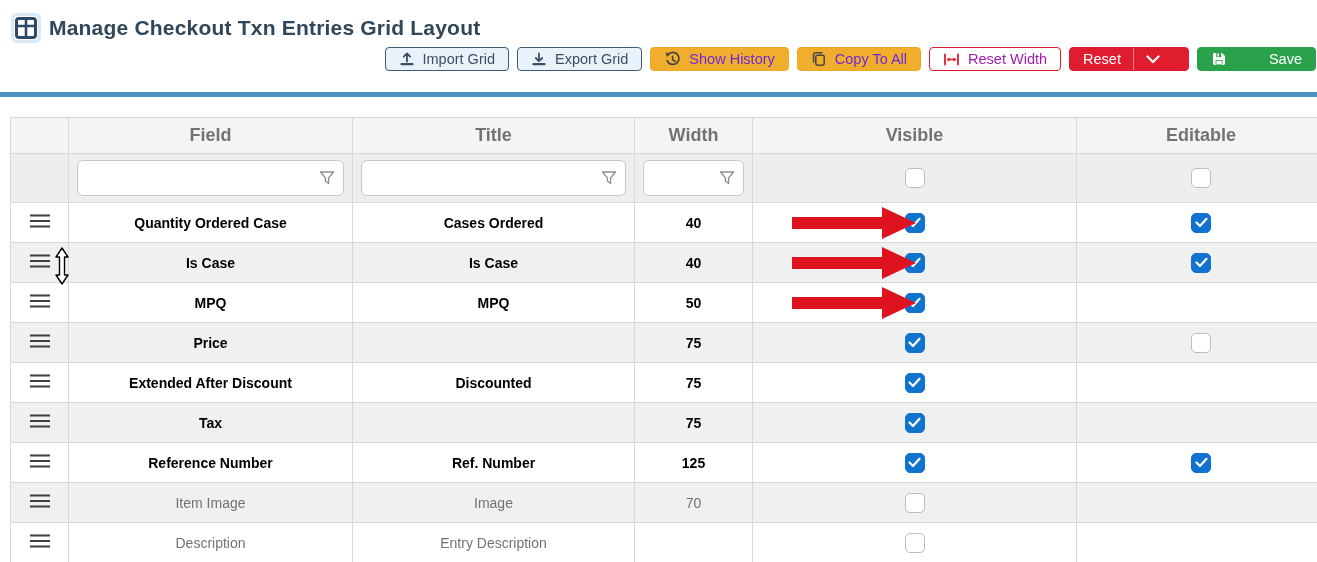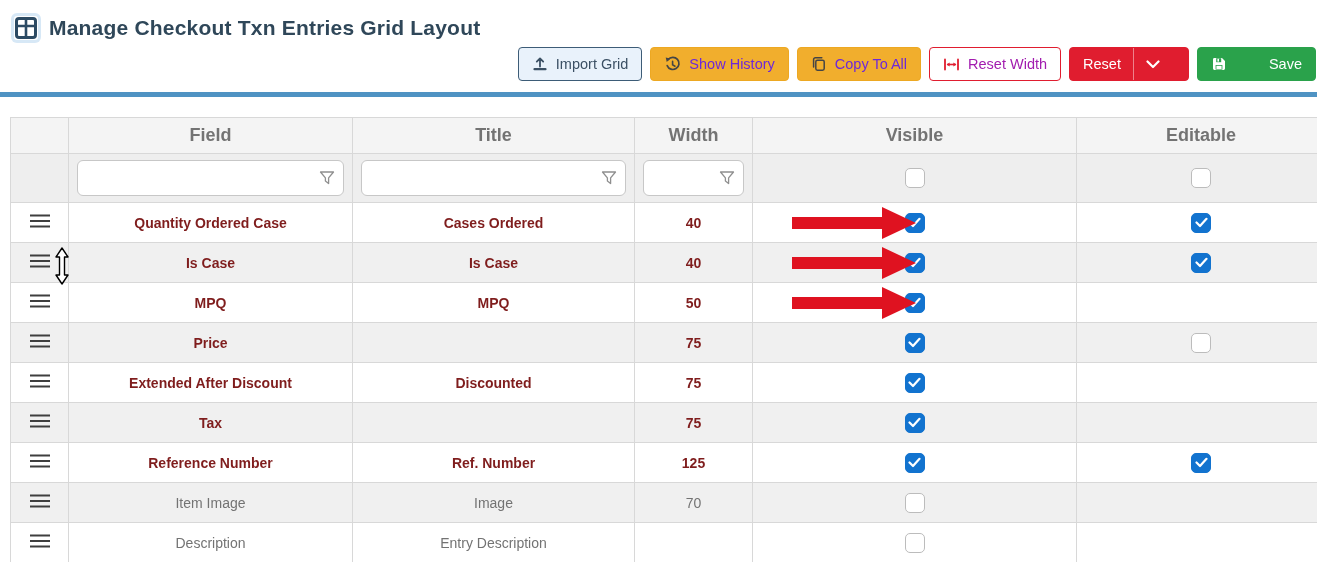--- a/index.html
+++ b/index.html
@@ -5,21 +5,21 @@
   * { margin:0; padding:0; box-sizing:border-box; }
   html,body { background:#fff; }
   body { font-family:"Liberation Sans", sans-serif; }
   .page { position:relative; width:1317px; height:562px; overflow:hidden; background:#fff; }
 
   
   .title-bar { position:absolute; top:16px; left:14px; display:flex; align-items:center; gap:11px; }
   .app-icon { width:24px; height:24px; display:block; border-radius:3px; box-shadow:0 0 0 3px rgba(167,204,235,.45); }
   .page-title { font-size:21px; font-weight:700; color:#2f4759; letter-spacing:.2px; }
 
-  .toolbar { position:absolute; top:47px; right:1px; display:flex; gap:8px; height:34px; }
+  .toolbar { position:absolute; top:47px; right:1px; display:flex; gap:8px; height:24px; }
   .btn { display:flex; align-items:center; gap:8px; padding:0 13px; border-radius:4px;
          font-size:14.5px; font-weight:400; border:1px solid transparent; cursor:pointer; white-space:nowrap; }
   .btn svg { flex:0 0 auto; }
   .btn-light  { background:#e9f2fb; border-color:#3d5c77; color:#3b5064; }
   .btn-amber  { background:#f1ae2d; border-color:#eda822; color:#6d28d9; }
   .btn-outline-red { background:#fff; border-color:#e01d2f; color:#a21caf; }
   .btn-red    { background:#e01d2f; border-color:#e01d2f; color:#fff; padding-right:16px; }
   .btn-green  { background:#2aa24b; border-color:#2aa24b; color:#fff;gap:42px; }
   .split-caret { display:flex; align-items:center; align-self:stretch; padding:0 12px; margin-left:4px;
                  border-left:1px solid rgba(255,255,255,.45); }
@@ -27,21 +27,21 @@
   .blue-rule { position:absolute; top:92px; left:0; width:1317px; height:5px; background:#4f93c3; }
 
   
   .grid-wrap { position:absolute; top:117px; left:10px; }
   table { border-collapse:collapse; table-layout:fixed; width:1315px; font-family:inherit; }
   th, td { border:1px solid #d8d8d8; text-align:center; vertical-align:middle; overflow:hidden; }
   thead tr.head-row th { height:36px; background:#f4f4f4; font-size:18px; font-weight:700; color:#737373; }
   thead tr.filter-row td { height:48px; background:#eeeeee; }
   tbody tr { height:40px; background:#fff; }
   tbody tr:nth-child(even) { background:#f0f0f0; }
-  tbody td { font-size:14px; font-weight:700; color:#7f1d1d; }
+  tbody td { font-size:14px; font-weight:700; color:#000000; }
   tbody tr.muted td { font-weight:400; color:#737373; }
 
   .handle-cell { cursor:grab; }
   .drag-handle { display:inline-block; width:20px; height:14px; }
 
   .filter-box { position:relative; margin:6px 8px; height:36px; background:#fff;
                 border:1px solid #c7c7c7; border-radius:6px; display:flex; align-items:center; }
   .filter-input { flex:1; height:100%; border:none; outline:none; background:transparent;
                   padding:0 30px 0 10px; font-size:14px; color:#333; min-width:0; }
   .funnel { position:absolute; right:8px; top:50%; transform:translateY(-50%); }
@@ -71,20 +71,27 @@
 
   <div class="toolbar">
     <button class="btn btn-light">
       <svg width="16" height="16" viewBox="0 0 16 16">
         <path d="M8 10.5 V2.8 M4.8 5.6 L8 2.4 L11.2 5.6" fill="none" stroke="#3b5064" stroke-width="1.8" stroke-linecap="round" stroke-linejoin="round"></path>
         <path d="M2.5 13.2 h11" fill="none" stroke="#3b5064" stroke-width="2.2" stroke-linecap="round"></path>
       </svg>
       <span>Import Grid</span>
     </button>
 
+    <button class="btn btn-light">
+      <svg width="16" height="16" viewBox="0 0 16 16">
+        <path d="M8 2.4 V10 M4.8 7 L8 10.2 L11.2 7" fill="none" stroke="#3b5064" stroke-width="1.8" stroke-linecap="round" stroke-linejoin="round"></path>
+        <path d="M2.5 13.2 h11" fill="none" stroke="#3b5064" stroke-width="2.2" stroke-linecap="round"></path>
+      </svg>
+      <span>Export Grid</span>
+    </button>
 
     <button class="btn btn-amber">
       <svg width="17" height="17" viewBox="0 0 17 17">
         <path d="M4.1 3.6 A6.1 6.1 0 1 1 3.2 9.6" fill="none" stroke="#454545" stroke-width="1.7" stroke-linecap="round"></path>
         <polygon points="1.7,1.6 6.3,2.6 2.7,5.9" fill="#454545"></polygon>
         <path d="M8.6 5.4 V8.8 L11 10.2" fill="none" stroke="#454545" stroke-width="1.6" stroke-linecap="round"></path>
       </svg>
       <span>Show History</span>
     </button>
 

